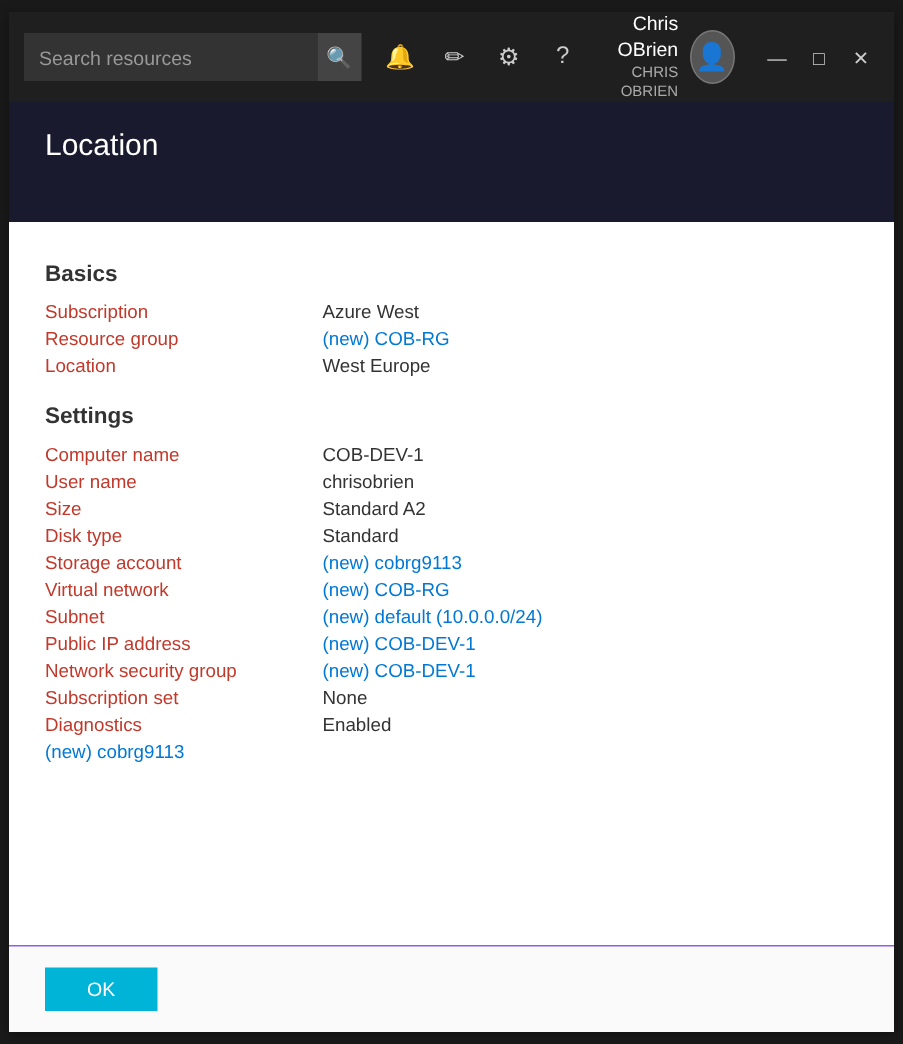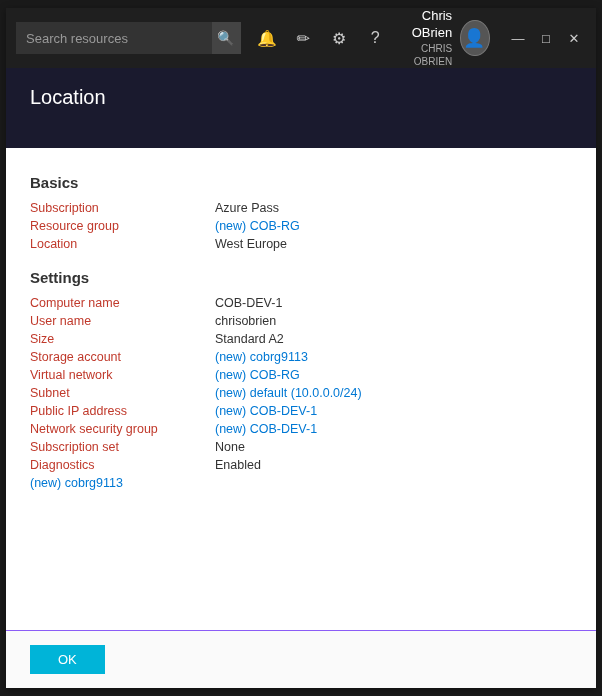--- a/index.html
+++ b/index.html
@@ -216,21 +216,21 @@
     <h1>Location</h1>
   </div>
 
   <div class="content">
 
     <div class="basics-section">
       <div class="section-title">Basics</div>
       <div id="basics-rows">
           <div class="info-row">
       <span class="info-label">Subscription</span>
-      <span class="info-value">Azure Pass</span>
+      <span class="info-value">Azure West</span>
     </div>
           <div class="info-row">
       <span class="info-label">Resource group</span>
       <span class="info-value link">(new) COB-RG</span>
     </div>
           <div class="info-row">
       <span class="info-label">Location</span>
       <span class="info-value">West Europe</span>
     </div>
         </div>
@@ -245,20 +245,24 @@
     </div>
           <div class="info-row">
       <span class="info-label">User name</span>
       <span class="info-value">chrisobrien</span>
     </div>
           <div class="info-row">
       <span class="info-label">Size</span>
       <span class="info-value">Standard A2</span>
     </div>
           <div class="info-row">
+      <span class="info-label">Disk type</span>
+      <span class="info-value">Standard</span>
+    </div>
+          <div class="info-row">
       <span class="info-label">Storage account</span>
       <span class="info-value link">(new) cobrg9113</span>
     </div>
           <div class="info-row">
       <span class="info-label">Virtual network</span>
       <span class="info-value link">(new) COB-RG</span>
     </div>
           <div class="info-row">
       <span class="info-label">Subnet</span>
       <span class="info-value link">(new) default (10.0.0.0/24)</span>

